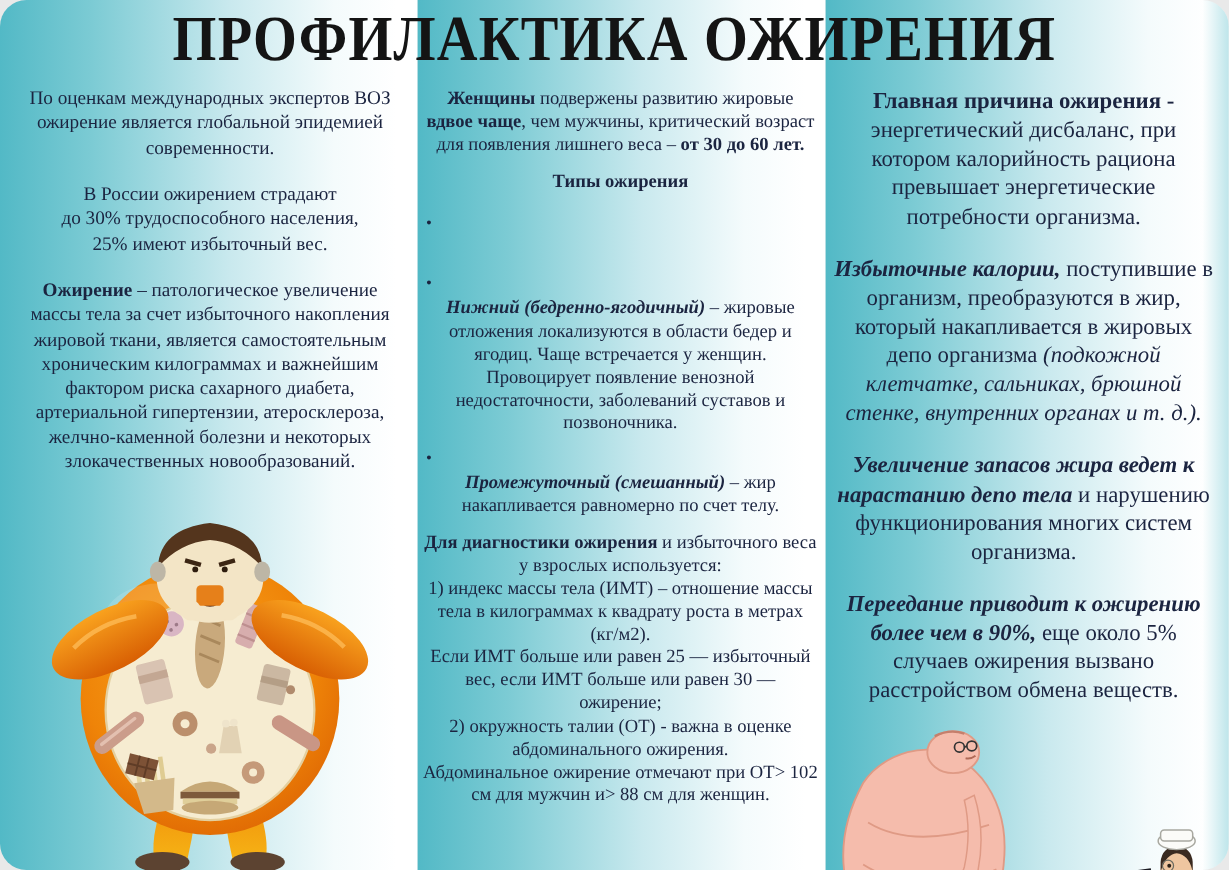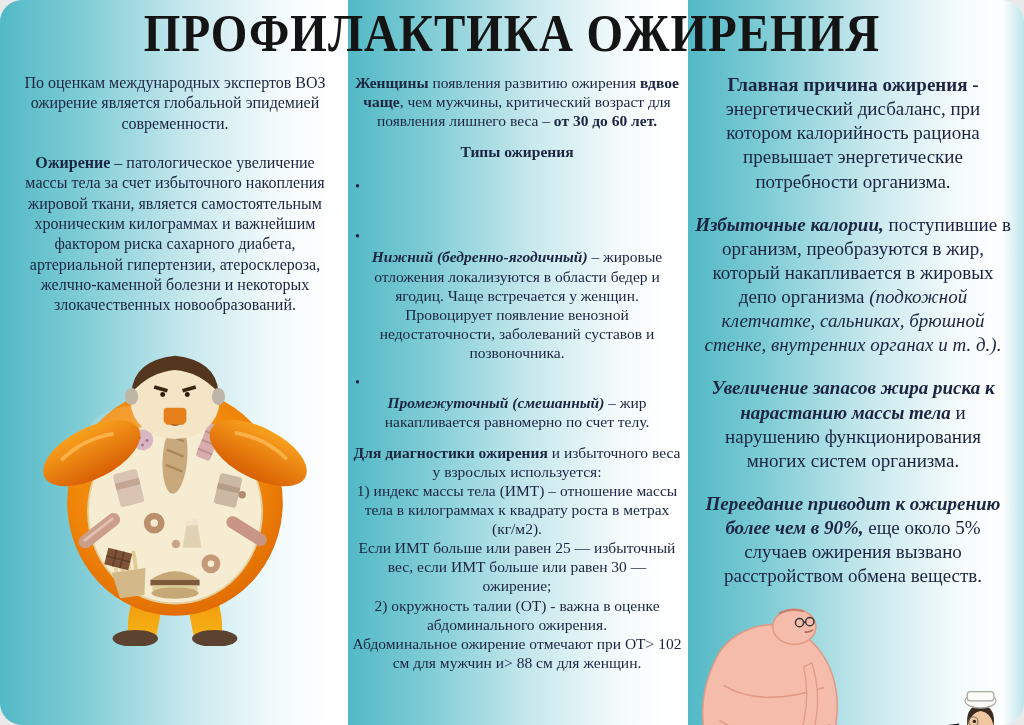--- a/index.html
+++ b/index.html
@@ -43,20 +43,23 @@
 
   <div class="panel panel-1"></div>
   <div class="panel panel-2"></div>
   <div class="panel panel-3"></div>
   <div class="edge-strip"></div>
 
   <h1 class="title">ПРОФИЛАКТИКА ОЖИРЕНИЯ</h1>
 
   <section class="col col-left">
     <p class="para"><span>По оценкам международных экспертов ВОЗ ожирение является глобальной эпидемией современности.</span></p>
+    <p class="para"><span>В России ожирением страдают
+до 30% трудоспособного населения,
+25% имеют избыточный вес.</span></p>
     <p class="para"><span class="b">Ожирение</span><span> – патологическое увеличение массы тела за счет избыточного накопления жировой ткани, является самостоятельным хроническим килограммах и важнейшим фактором риска сахарного диабета, артериальной гипертензии, атеросклероза, желчно-каменной болезни и некоторых злокачественных новообразований.</span></p>
 
     <div class="illus-left">
       <svg width="296" height="312" viewBox="0 0 300 330">
         <defs>
           <radialGradient id="gBody" cx="45%" cy="38%" r="75%">
             <stop offset="0%" stop-color="#f9a51f"></stop>
               <stop offset="60%" stop-color="#ef8408"></stop>
               <stop offset="100%" stop-color="#d85c02"></stop>
           </radialGradient>
@@ -163,21 +166,21 @@
         <ellipse cx="150" cy="90" rx="9" ry="7" fill="#5a2d16"></ellipse>
 
         <rect x="138" y="78" width="24" height="18" rx="4" fill="#e6801a"></rect>
         <circle cx="133" cy="100" r="9" fill="#f3e5c6"></circle>
         <circle cx="167" cy="100" r="9" fill="#f3e5c6"></circle>
       </svg>
     </div>
   </section>
 
   <section class="col col-mid">
-    <p class="para"><span class="b">Женщины</span><span> появления развитию ожирения </span><span class="b">вдвое чаще</span><span>, чем мужчины, критический возраст для появления лишнего веса – </span><span class="b">от 30 до 60 лет.</span></p>
+    <p class="para"><span class="b">Женщины</span><span> подвержены развитию жировые </span><span class="b">вдвое чаще</span><span>, чем мужчины, критический возраст для появления лишнего веса – </span><span class="b">от 30 до 60 лет.</span></p>
     <p class="para heading"><span class="b">Типы ожирения</span></p>
 
     <p class="para bullet-item">
       <span class="bullet">•</span>
     </p>
     <p class="para bullet-item">
       <span class="bullet">•</span><span><span class="b i">Нижний (бедренно-ягодичный)</span><span> – жировые отложения локализуются в области бедер и ягодиц. Чаще встречается у женщин. Провоцирует появление венозной недостаточности, заболеваний суставов и позвоночника.</span></span>
     </p>
     <p class="para bullet-item">
       <span class="bullet">•</span><span><span class="b i">Промежуточный (смешанный)</span><span> – жир накапливается равномерно по счет телу.</span></span>
@@ -186,21 +189,21 @@
     <p class="para diag"><span class="b">Для диагностики ожирения</span><span> и избыточного веса у взрослых используется:
 1) индекс массы тела (ИМТ) – отношение массы тела в килограммах к квадрату роста в метрах (кг/м2).
 Если ИМТ больше или равен 25 — избыточный вес, если ИМТ больше или равен 30 — ожирение;
 2) окружность талии (ОТ) - важна в оценке абдоминального ожирения.
 Абдоминальное ожирение отмечают при ОТ&gt; 102 см для мужчин и&gt; 88 см для женщин.</span></p>
   </section>
 
   <section class="col col-right">
     <p class="para"><span class="b">Главная причина ожирения -</span><span> энергетический дисбаланс, при котором калорийность рациона превышает энергетические потребности организма.</span></p>
     <p class="para"><span class="b i">Избыточные калории,</span><span> поступившие в организм, преобразуются в жир, который накапливается в жировых депо организма </span><span class="i">(подкожной клетчатке, сальниках, брюшной стенке, внутренних органах и т. д.).</span></p>
-    <p class="para"><span class="b i">Увеличение запасов жира риска к нарастанию массы тела</span><span> и нарушению функционирования многих систем организма.</span></p>
+    <p class="para"><span class="b i">Увеличение запасов жира ведет к нарастанию депо тела</span><span> и нарушению функционирования многих систем организма.</span></p>
     <p class="para"><span class="b i">Переедание приводит к ожирению более чем в 90%,</span><span> еще около 5% случаев ожирения вызвано расстройством обмена веществ.</span></p>
 
     <div class="illus-right">
       <svg width="330" height="252" viewBox="0 0 320 245">
 
         <g>
           <rect x="19" y="112" width="4" height="100" rx="2" fill="#f3f3f0" stroke="#b9c2c5" stroke-width="1"></rect>
           <path d="M30,52 Q8,92 16,132 Q20,156 40,164 L122,164 Q142,146 144,116 Q148,76 126,48 Q100,18 66,27 Q42,34 30,52 Z" fill="#f5bcac" stroke="#df9a85" stroke-width="1.5"></path>
           <path d="M34,84 Q70,106 132,86" stroke="#df9a85" stroke-width="1.5" fill="none"></path>
           <path d="M30,118 Q78,148 138,122" stroke="#df9a85" stroke-width="1.5" fill="none"></path>

